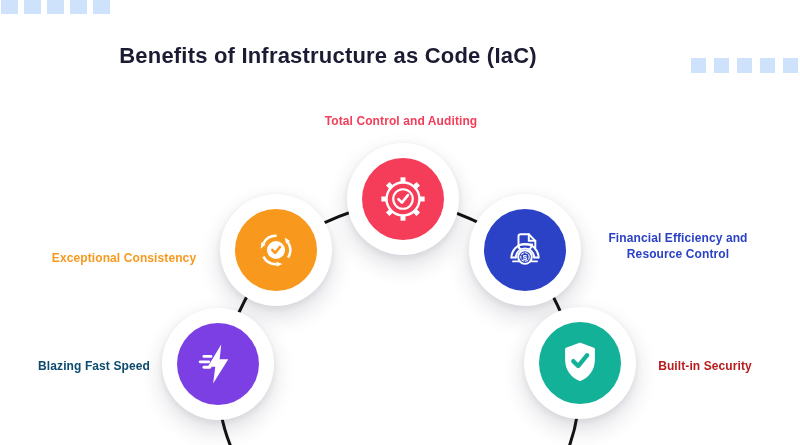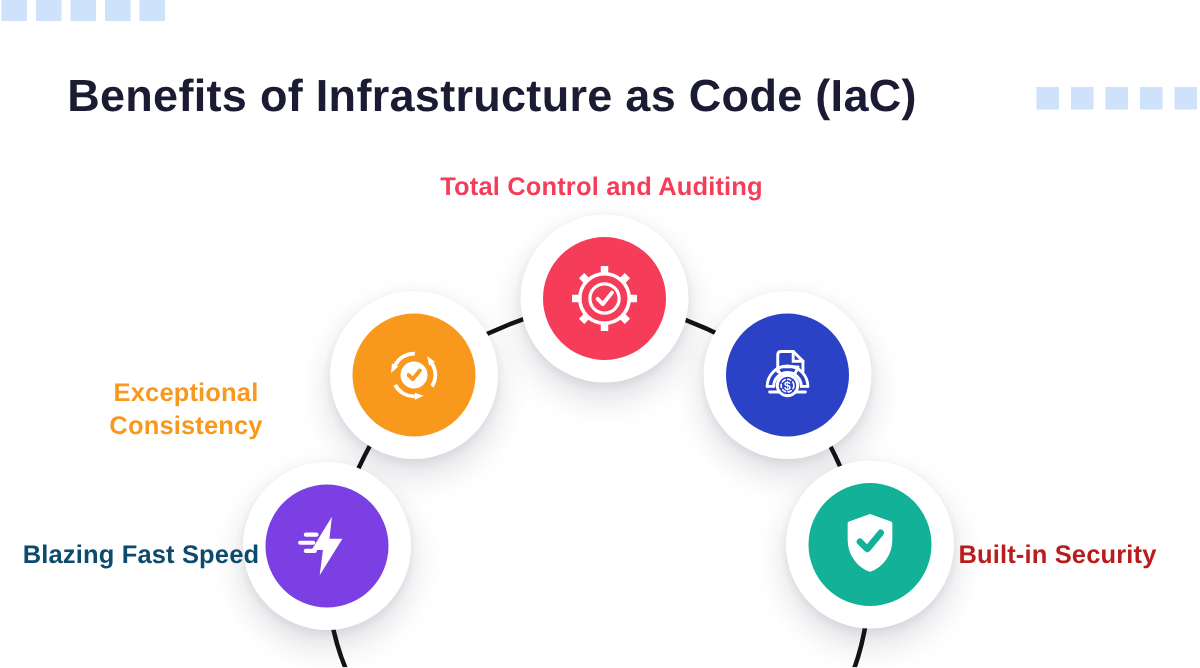--- a/index.html
+++ b/index.html
@@ -6,36 +6,36 @@
   .stage{position:relative;width:800px;height:445px;background:#fff;overflow:hidden;
          font-family:"Liberation Sans","DejaVu Sans",sans-serif;}
   
   .sq-row{position:absolute;display:flex;gap:6px;}
   .sq-row.tl{left:1px;top:-3px;}
   .sq-row.tr{right:2px;top:58px;gap:8px;}
   .sq{width:17px;height:17px;background:#CEE2FC;}
   .sq-row.tr .sq{width:15px;height:15px;}
   
   .title{position:absolute;left:0;top:28px;width:656px;text-align:center;
-         font-size:30px;font-weight:800;color:#1B1B33;letter-spacing:.2px;}
+         font-size:22px;font-weight:800;color:#1B1B33;letter-spacing:.2px;}
   
   .lines{position:absolute;left:0;top:0;}
   
   .node{position:absolute;width:112px;height:112px;border-radius:50%;background:#fff;
         box-shadow:0 10px 22px rgba(35,35,70,.16),0 2px 6px rgba(35,35,70,.08);
         display:flex;align-items:center;justify-content:center;}
   .disc{width:82px;height:82px;border-radius:50%;display:flex;align-items:center;justify-content:center;}
   .disc svg{width:52px;height:52px;display:block;}
   .n-control{left:347px;top:143px;}   .n-control .disc{background:#F53D59;}
   .n-consistency{left:220px;top:194px;} .n-consistency .disc{background:#F8991E;}
   .n-financial{left:469px;top:194px;}   .n-financial .disc{background:#2B42C6;}
   .n-speed{left:162px;top:308px;}       .n-speed .disc{background:#7C3FE4;}
   .n-security{left:524px;top:307px;}    .n-security .disc{background:#12B198;}
   
-  .lbl{position:absolute;font-size:17px;font-weight:700;text-align:center;
+  .lbl{position:absolute;font-size:12px;font-weight:700;text-align:center;
        line-height:1.3;white-space:pre-line;letter-spacing:.1px;}
   .l-control{left:241px;top:114px;width:320px;color:#F53D59;}
   .l-consistency{left:24px;top:251px;width:200px;color:#F8991E;}
   .l-financial{left:588px;top:231px;width:180px;color:#2B42C6;}
   .l-speed{left:4px;top:359px;width:180px;color:#0c4a6e;}
   .l-security{left:615px;top:359px;width:180px;color:#b91c1c;}
 </style>
 </head>
 <body>
 
@@ -152,16 +152,18 @@
     <div class="disc">
       <svg viewBox="0 0 48 48">
         <path d="M24 6.5 L36.5 11 L36.5 21 C36.5 30 31 36.8 24 39.5 C17 36.8 11.5 30 11.5 21 L11.5 11 Z" fill="#fff" stroke="#fff" stroke-width="2.5" stroke-linejoin="round"></path>
         <path d="M17.8 22.3 L22.3 26.8 L30.6 16.8" fill="none" stroke="#12B198" stroke-width="4" stroke-linecap="round" stroke-linejoin="round"></path>
       </svg>
     </div>
   </div>
 
   <div class="lbl l-control">Total Control and Auditing</div>
   <div class="lbl l-consistency">Exceptional Consistency</div>
+  <div class="lbl l-financial">Financial Efficiency and
+Resource Control</div>
   <div class="lbl l-speed">Blazing Fast Speed</div>
   <div class="lbl l-security">Built-in Security</div>
 
 </div>
 
 </body></html>

